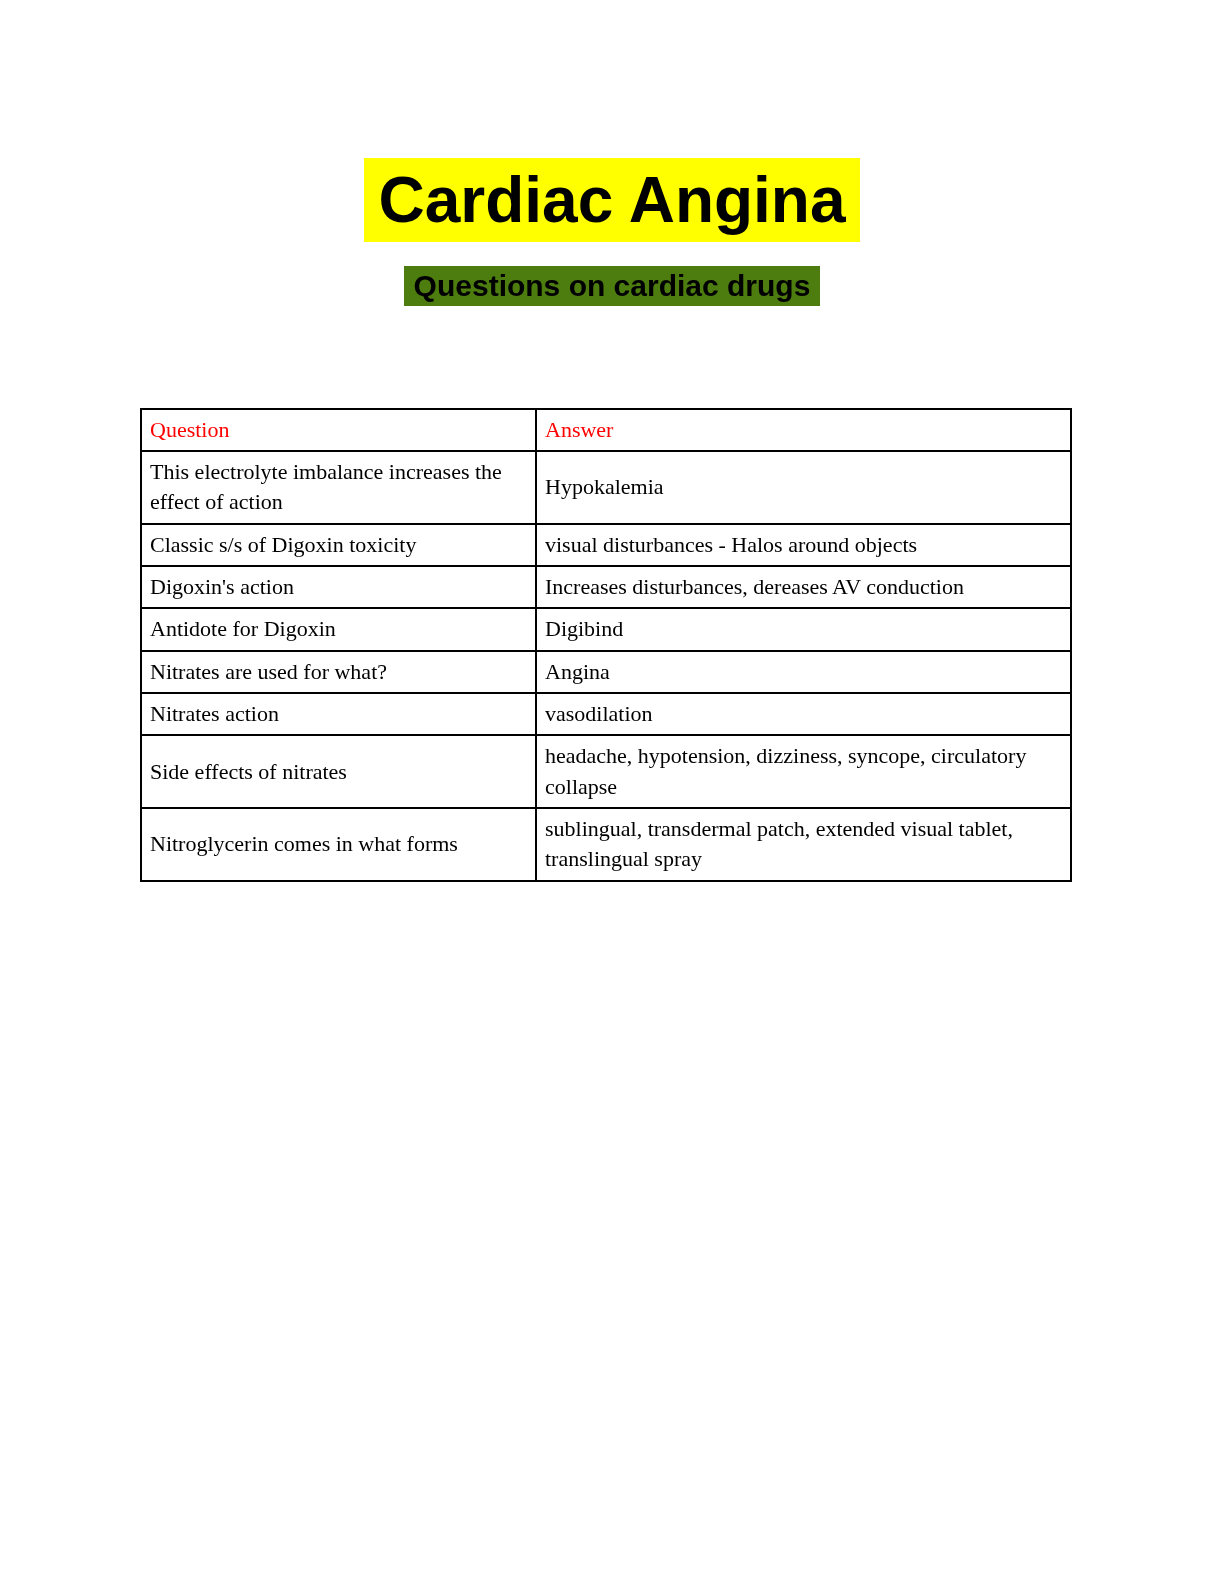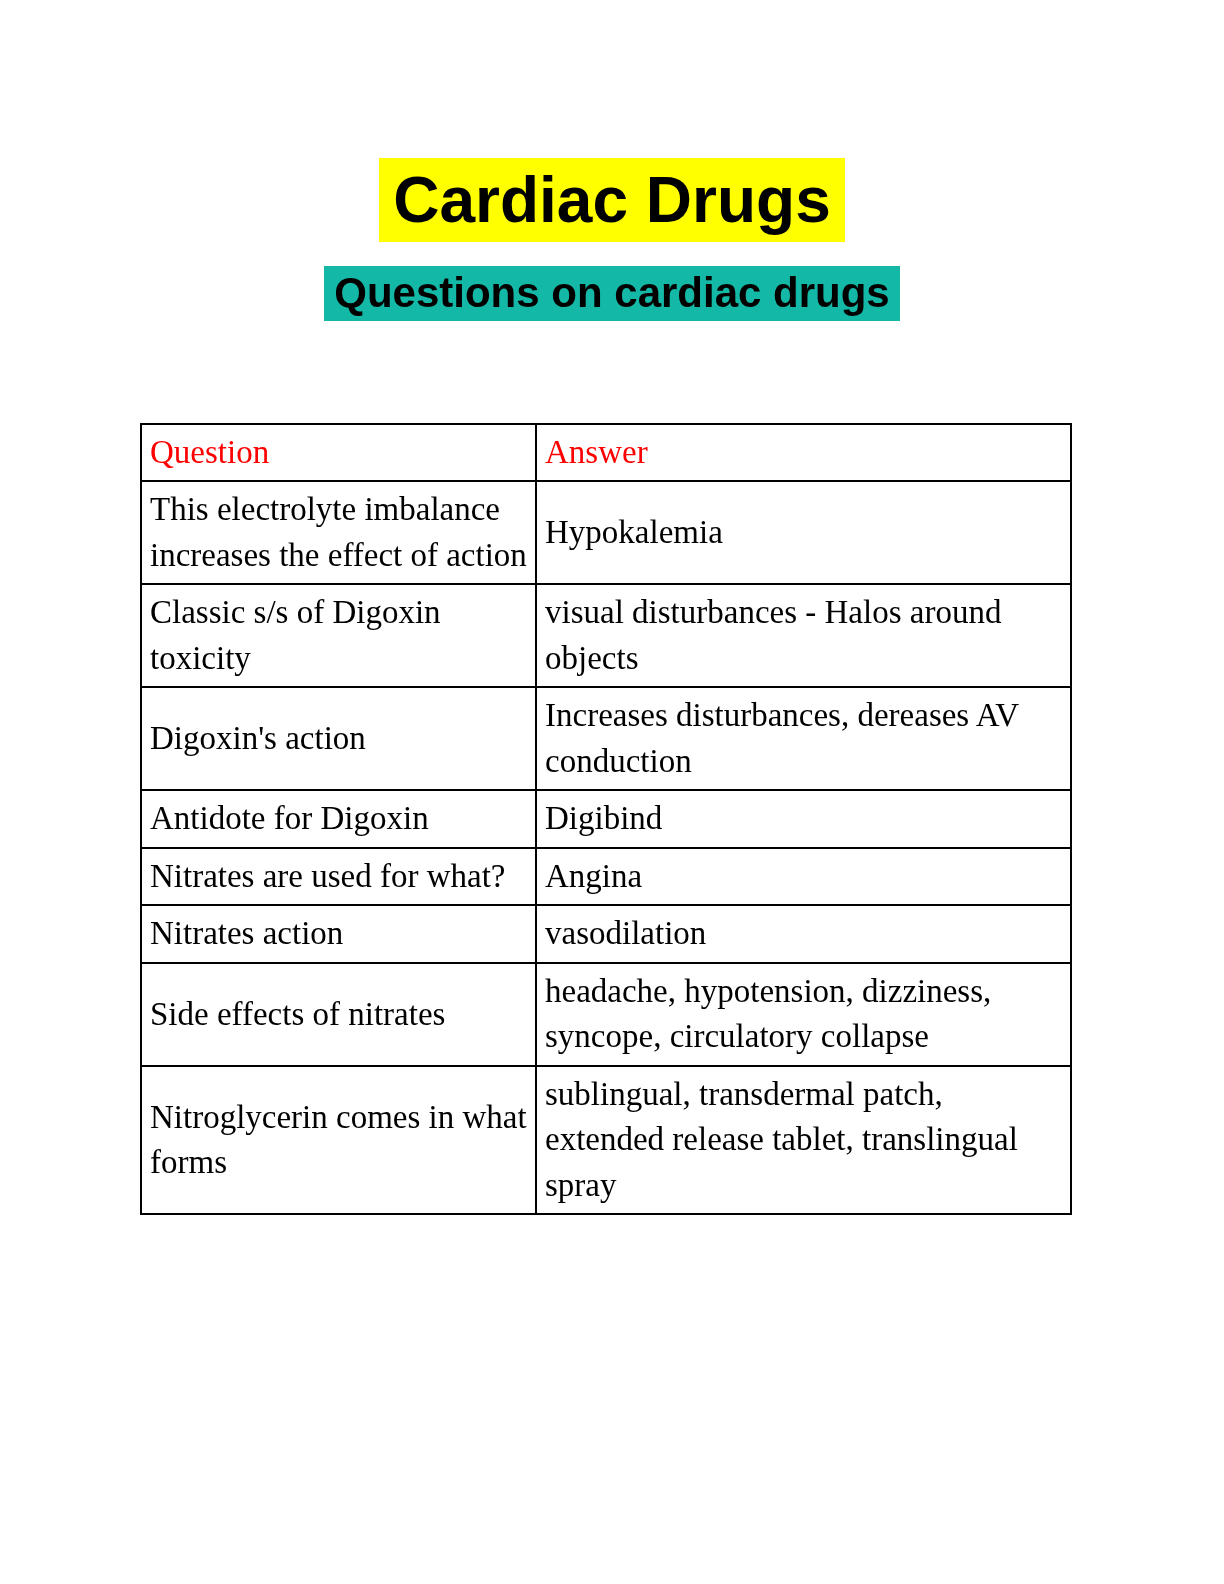--- a/index.html
+++ b/index.html
@@ -28,58 +28,58 @@
     padding: 2px 14px;
   }
   .subtitle-block {
     text-align: center;
     margin-top: 24px;
   }
   .page-subtitle {
     display: inline-block;
     font-family: "Liberation Sans", sans-serif;
     font-weight: bold;
-    font-size: 42px;
+    font-size: 30px;
     line-height: 1.25;
-    background: #14b8a6;
+    background: #4d7c0f;
     padding: 1px 10px;
   }
   table.qa-table {
     border-collapse: collapse;
     margin-top: 102px;
     margin-left: 140px;
     width: 930px;
     table-layout: fixed;
   }
   table.qa-table col.col-question { width: 395px; }
   table.qa-table col.col-answer   { width: 535px; }
   table.qa-table th,
   table.qa-table td {
     border: 2px solid #000000;
     padding: 5px 8px;
-    font-size: 33px;
+    font-size: 22px;
     line-height: 1.38;
     text-align: left;
     vertical-align: middle;
     font-weight: normal;
     word-wrap: break-word;
   }
   table.qa-table th {
     color: #ff0000;
   }
   tr.thick-bottom th,
   tr.thick-bottom td {
     border-bottom-width: 4px;
   }
 </style>
 </head>
 <body>
 
 <div class="title-block">
-  <span class="page-title">Cardiac Drugs</span>
+  <span class="page-title">Cardiac Angina</span>
 </div>
 
 <div class="subtitle-block">
   <span class="page-subtitle">Questions on cardiac drugs</span>
 </div>
 
 <table class="qa-table">
   <colgroup>
     <col class="col-question">
     <col class="col-answer">
@@ -112,16 +112,16 @@
   <tr>
     <td>Nitrates action</td>
     <td>vasodilation</td>
   </tr>
   <tr>
     <td>Side effects of nitrates</td>
     <td>headache, hypotension, dizziness, syncope, circulatory collapse</td>
   </tr>
   <tr>
     <td>Nitroglycerin comes in what forms</td>
-    <td>sublingual, transdermal patch, extended release tablet, translingual spray</td>
+    <td>sublingual, transdermal patch, extended visual tablet, translingual spray</td>
   </tr>
 </tbody>
   </table>
 
 </body></html>

